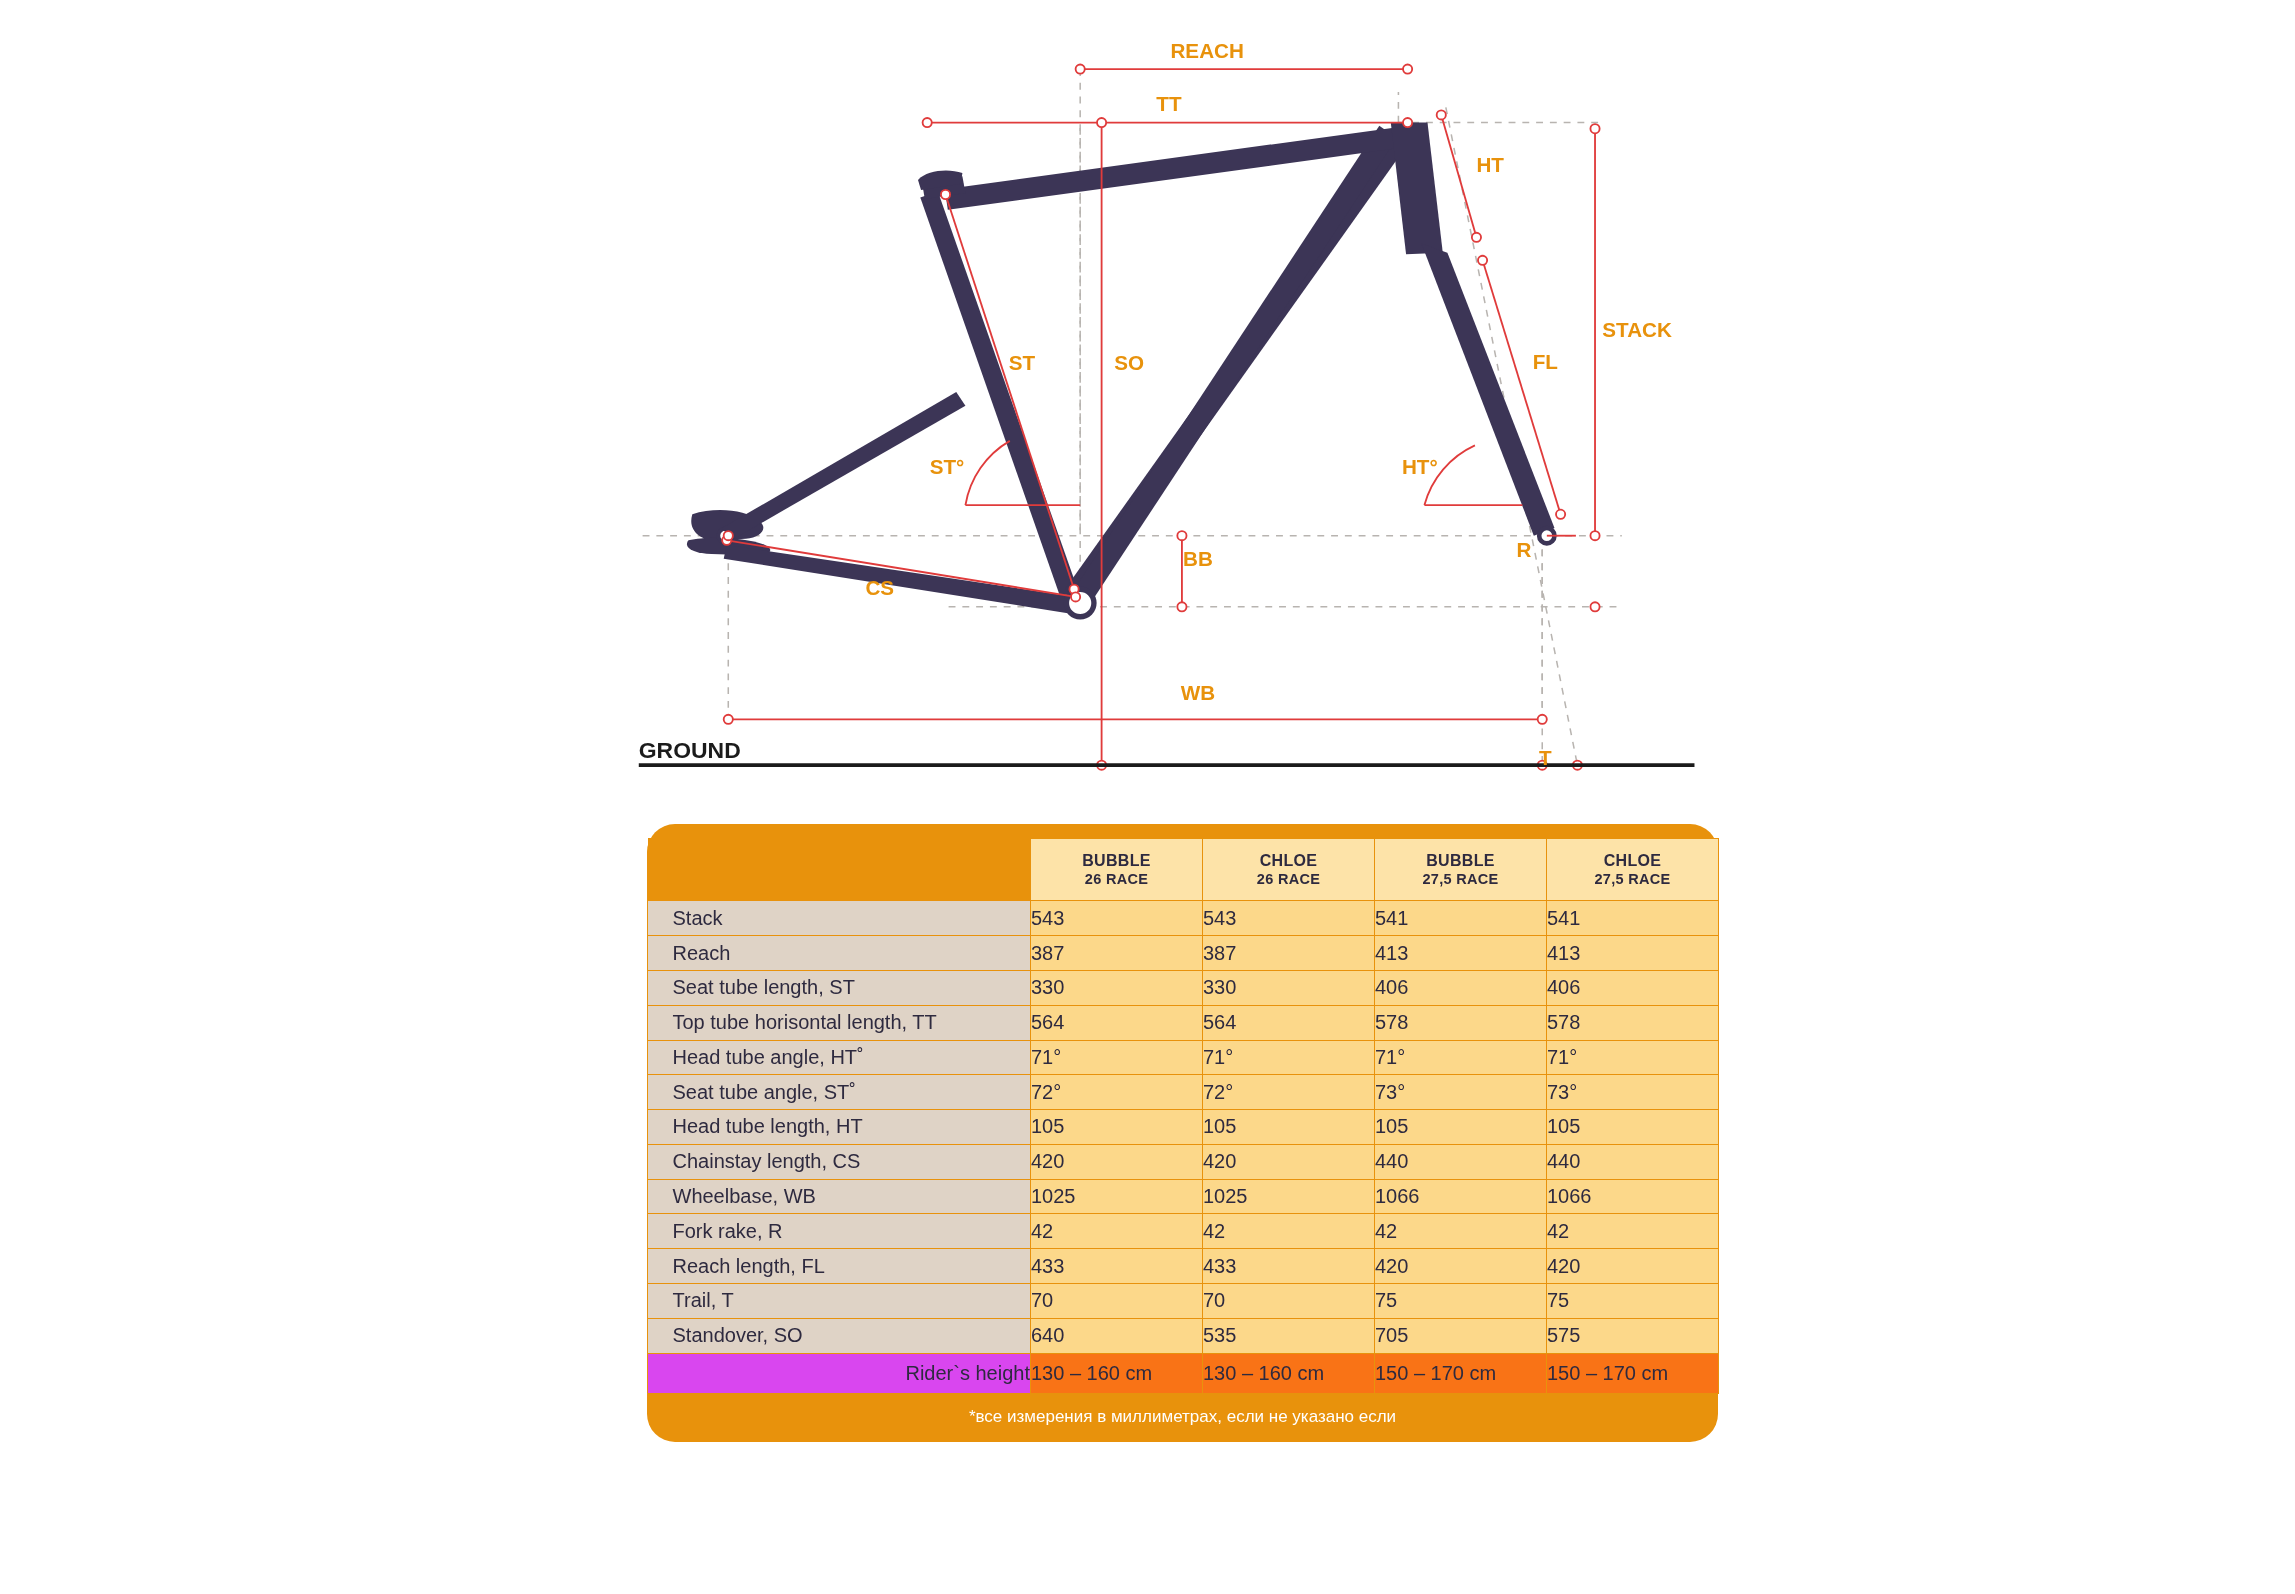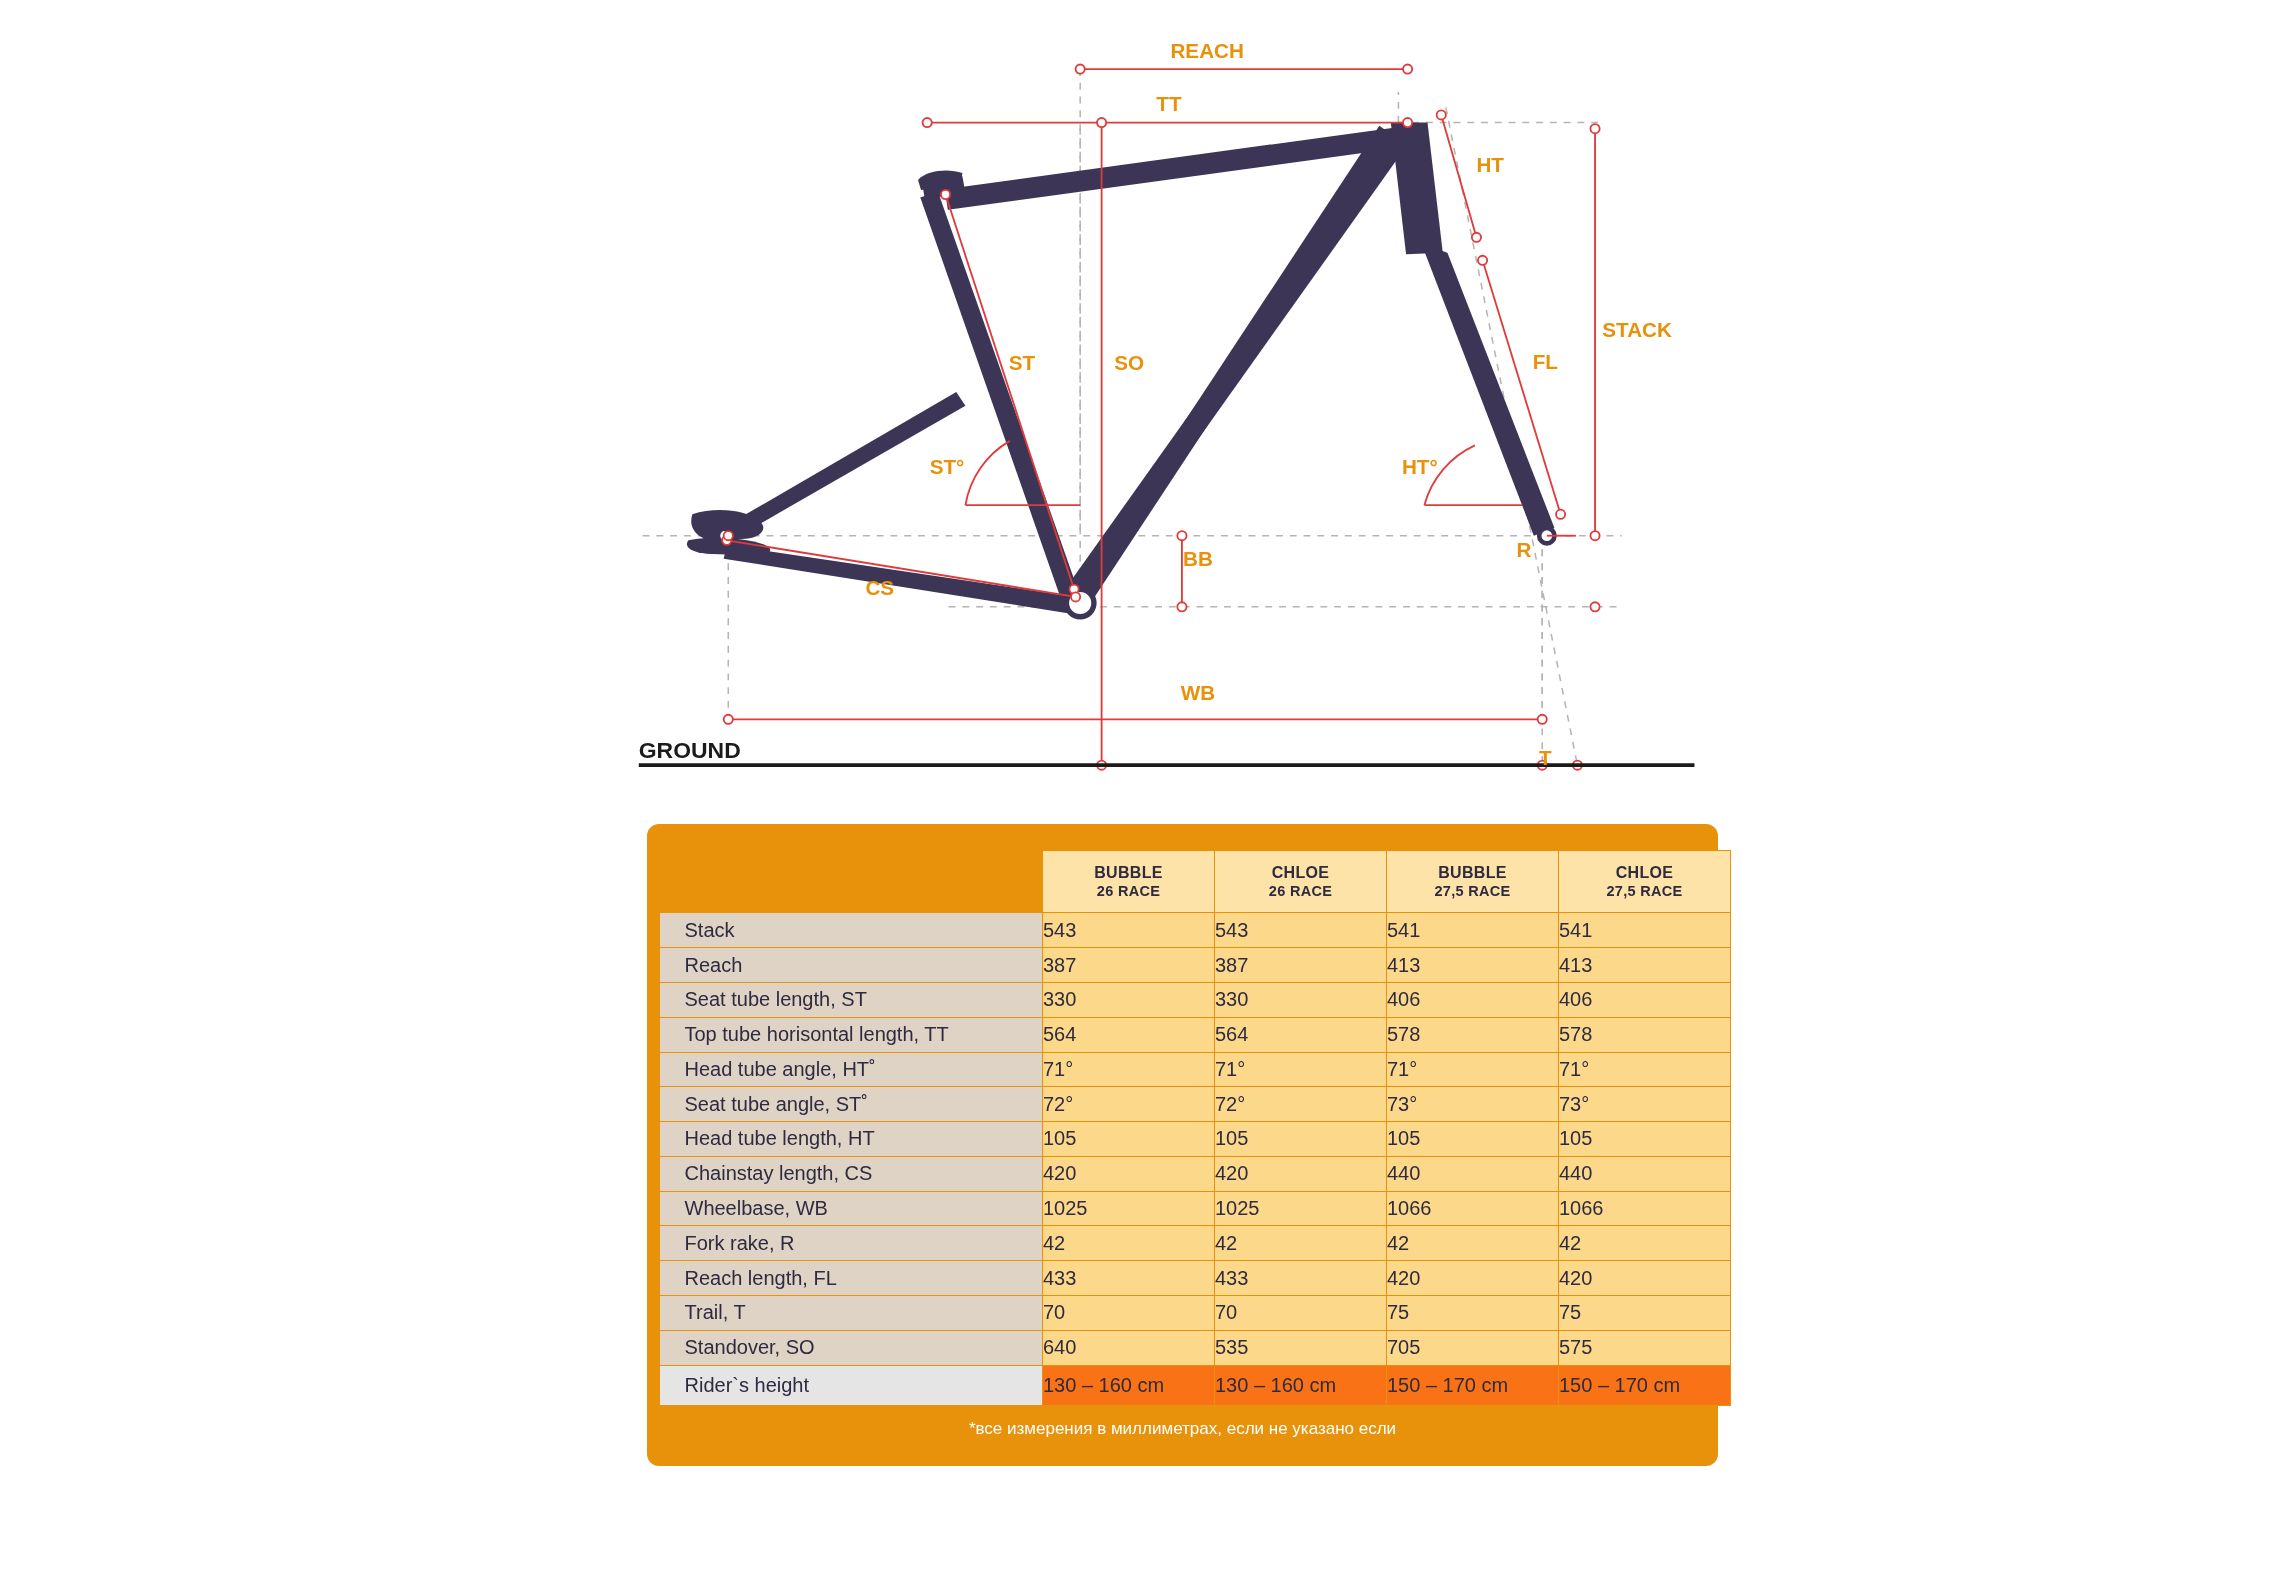--- a/index.html
+++ b/index.html
@@ -29,22 +29,22 @@
     top: 0;
   }
 
   
   #spec-card {
     position: absolute;
     left: 647px;
     top: 824px;
     width: 1071px;
     background: #e8920c;
-    border-radius: 12px;
-    padding: 12px;
+    border-radius: 28px;
+    padding: 0;
     box-sizing: border-box;
   }
   #spec-table {
     border-collapse: collapse;
     width: 100%;
     table-layout: fixed;
   }
   #spec-table col.label-col { width: 383px; }
   #spec-table col.val-col { width: 172px; }
 
@@ -84,21 +84,21 @@
     padding: 5.4px 0;
     border: 0.8px solid #e8920c;
     white-space: nowrap;
   }
   #spec-table tr.rider-row td.row-label,
   #spec-table tr.rider-row td.row-value {
     font-size: 20px;
     padding-top: 8.4px;
     padding-bottom: 8.4px;
   }
-  #spec-table tr.rider-row td.row-label { background: #e5e5e5; }
+  #spec-table tr.rider-row td.row-label { background: #d946ef; text-align: right; }
   #spec-table tr.rider-row td.row-value { background: #f97316; }
 
   #spec-footnote {
     color: #ffffff;
     font-size: 17px;
     text-align: center;
     padding: 12.2px 0 15.3px 0;
   }
   .pad-top { height: 13.8px; }
 </style>

